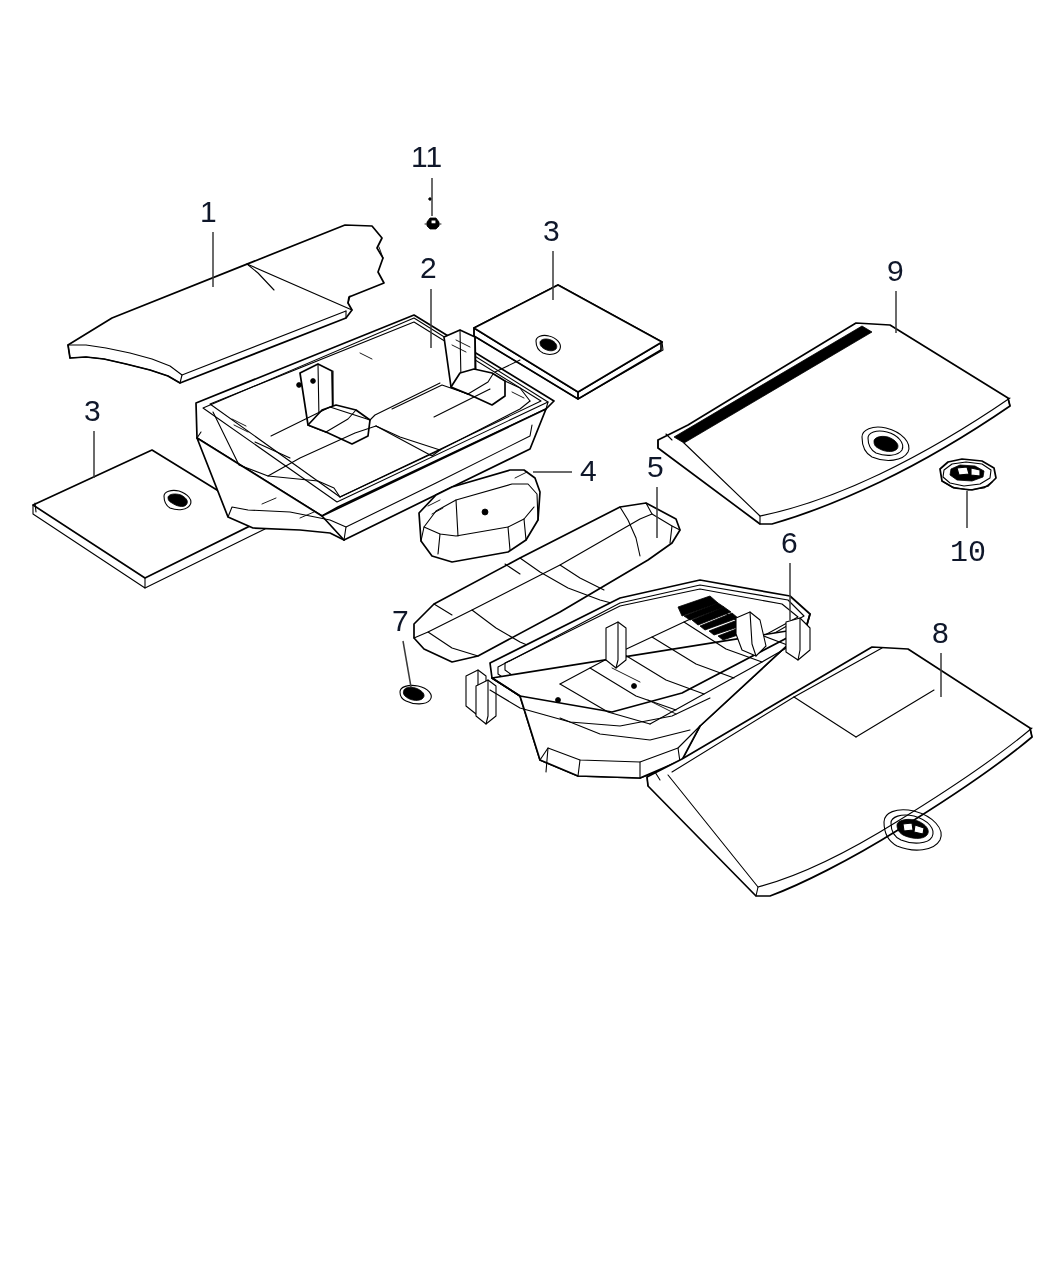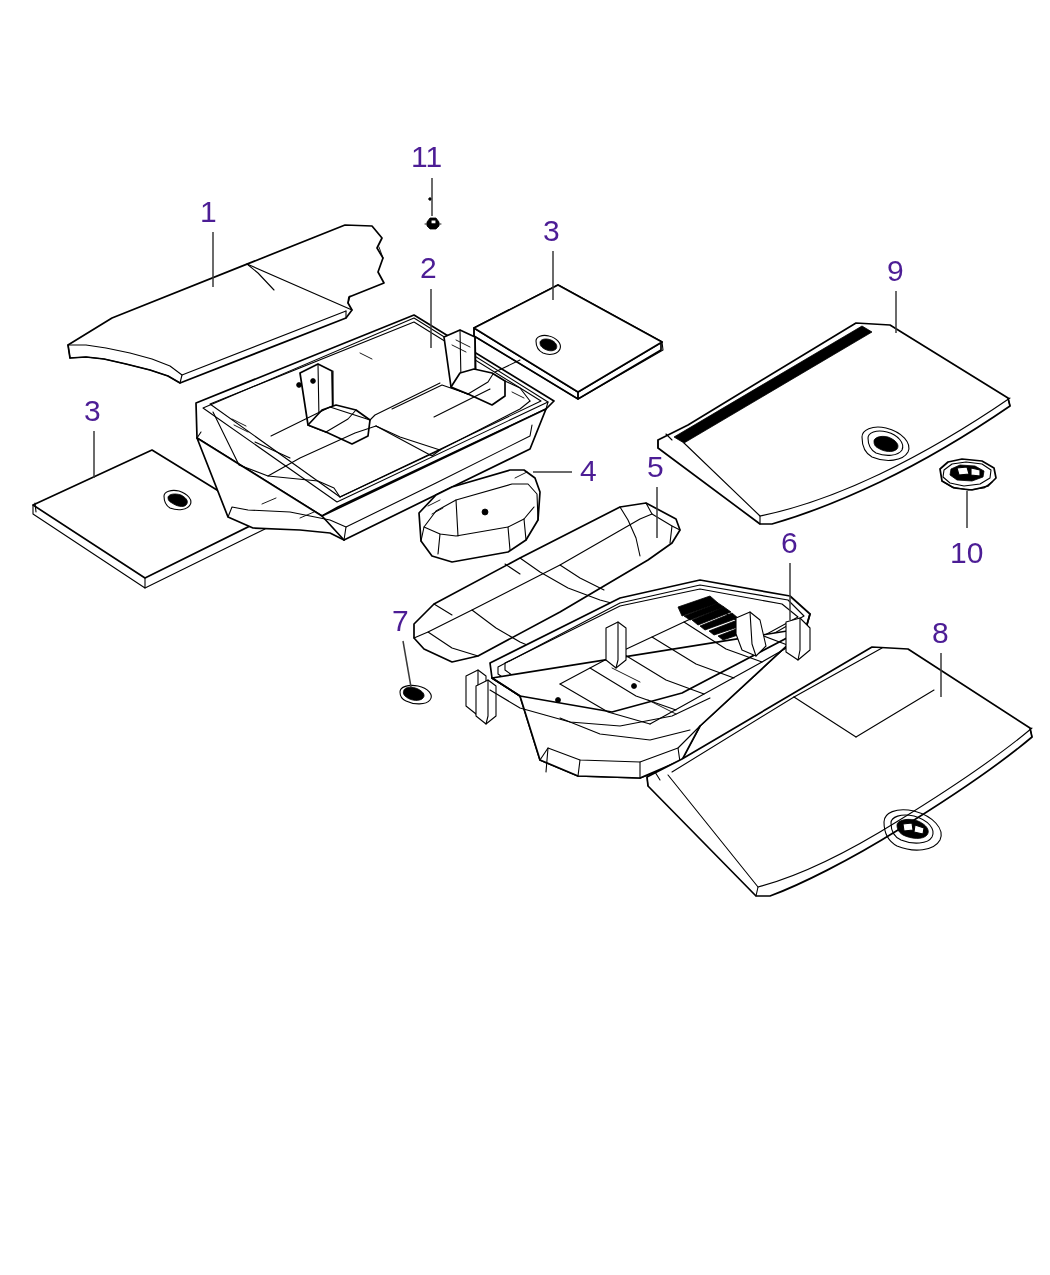--- a/index.html
+++ b/index.html
@@ -64,21 +64,21 @@
     stroke: #3a3a3a;
     stroke-width: 1.5;
     fill: none;
     stroke-linecap: butt;
   }
   .callout-label {
     position: absolute;
     font-family: "Liberation Sans", sans-serif;
     font-size: 30px;
     font-weight: 400;
-    color: #4c1d95;
+    color: #0f172a;
     line-height: 1;
     white-space: nowrap;
     user-select: none;
   }
 </style>
 </head>
 <body>
 
 <div id="stage">
 
@@ -338,16 +338,16 @@
   <div class="callout-label" style="left:200px; top:197px;">1</div>
   <div class="callout-label" style="left:420px; top:253px;">2</div>
   <div class="callout-label" style="left:543px; top:216px;">3</div>
   <div class="callout-label" style="left:84px;  top:396px;">3</div>
   <div class="callout-label" style="left:580px; top:456px;">4</div>
   <div class="callout-label" style="left:647px; top:452px;">5</div>
   <div class="callout-label" style="left:781px; top:528px;">6</div>
   <div class="callout-label" style="left:392px; top:606px;">7</div>
   <div class="callout-label" style="left:932px; top:618px;">8</div>
   <div class="callout-label" style="left:887px; top:256px;">9</div>
-  <div class="callout-label" style="left:950px; top:538px;">10</div>
+  <div class="callout-label" style="left:950px; top:538px;font-family:Liberation Mono, monospace;">10</div>
   <div class="callout-label" style="left:411px; top:142px;">11</div>
 
 </div>
 
 </body></html>

